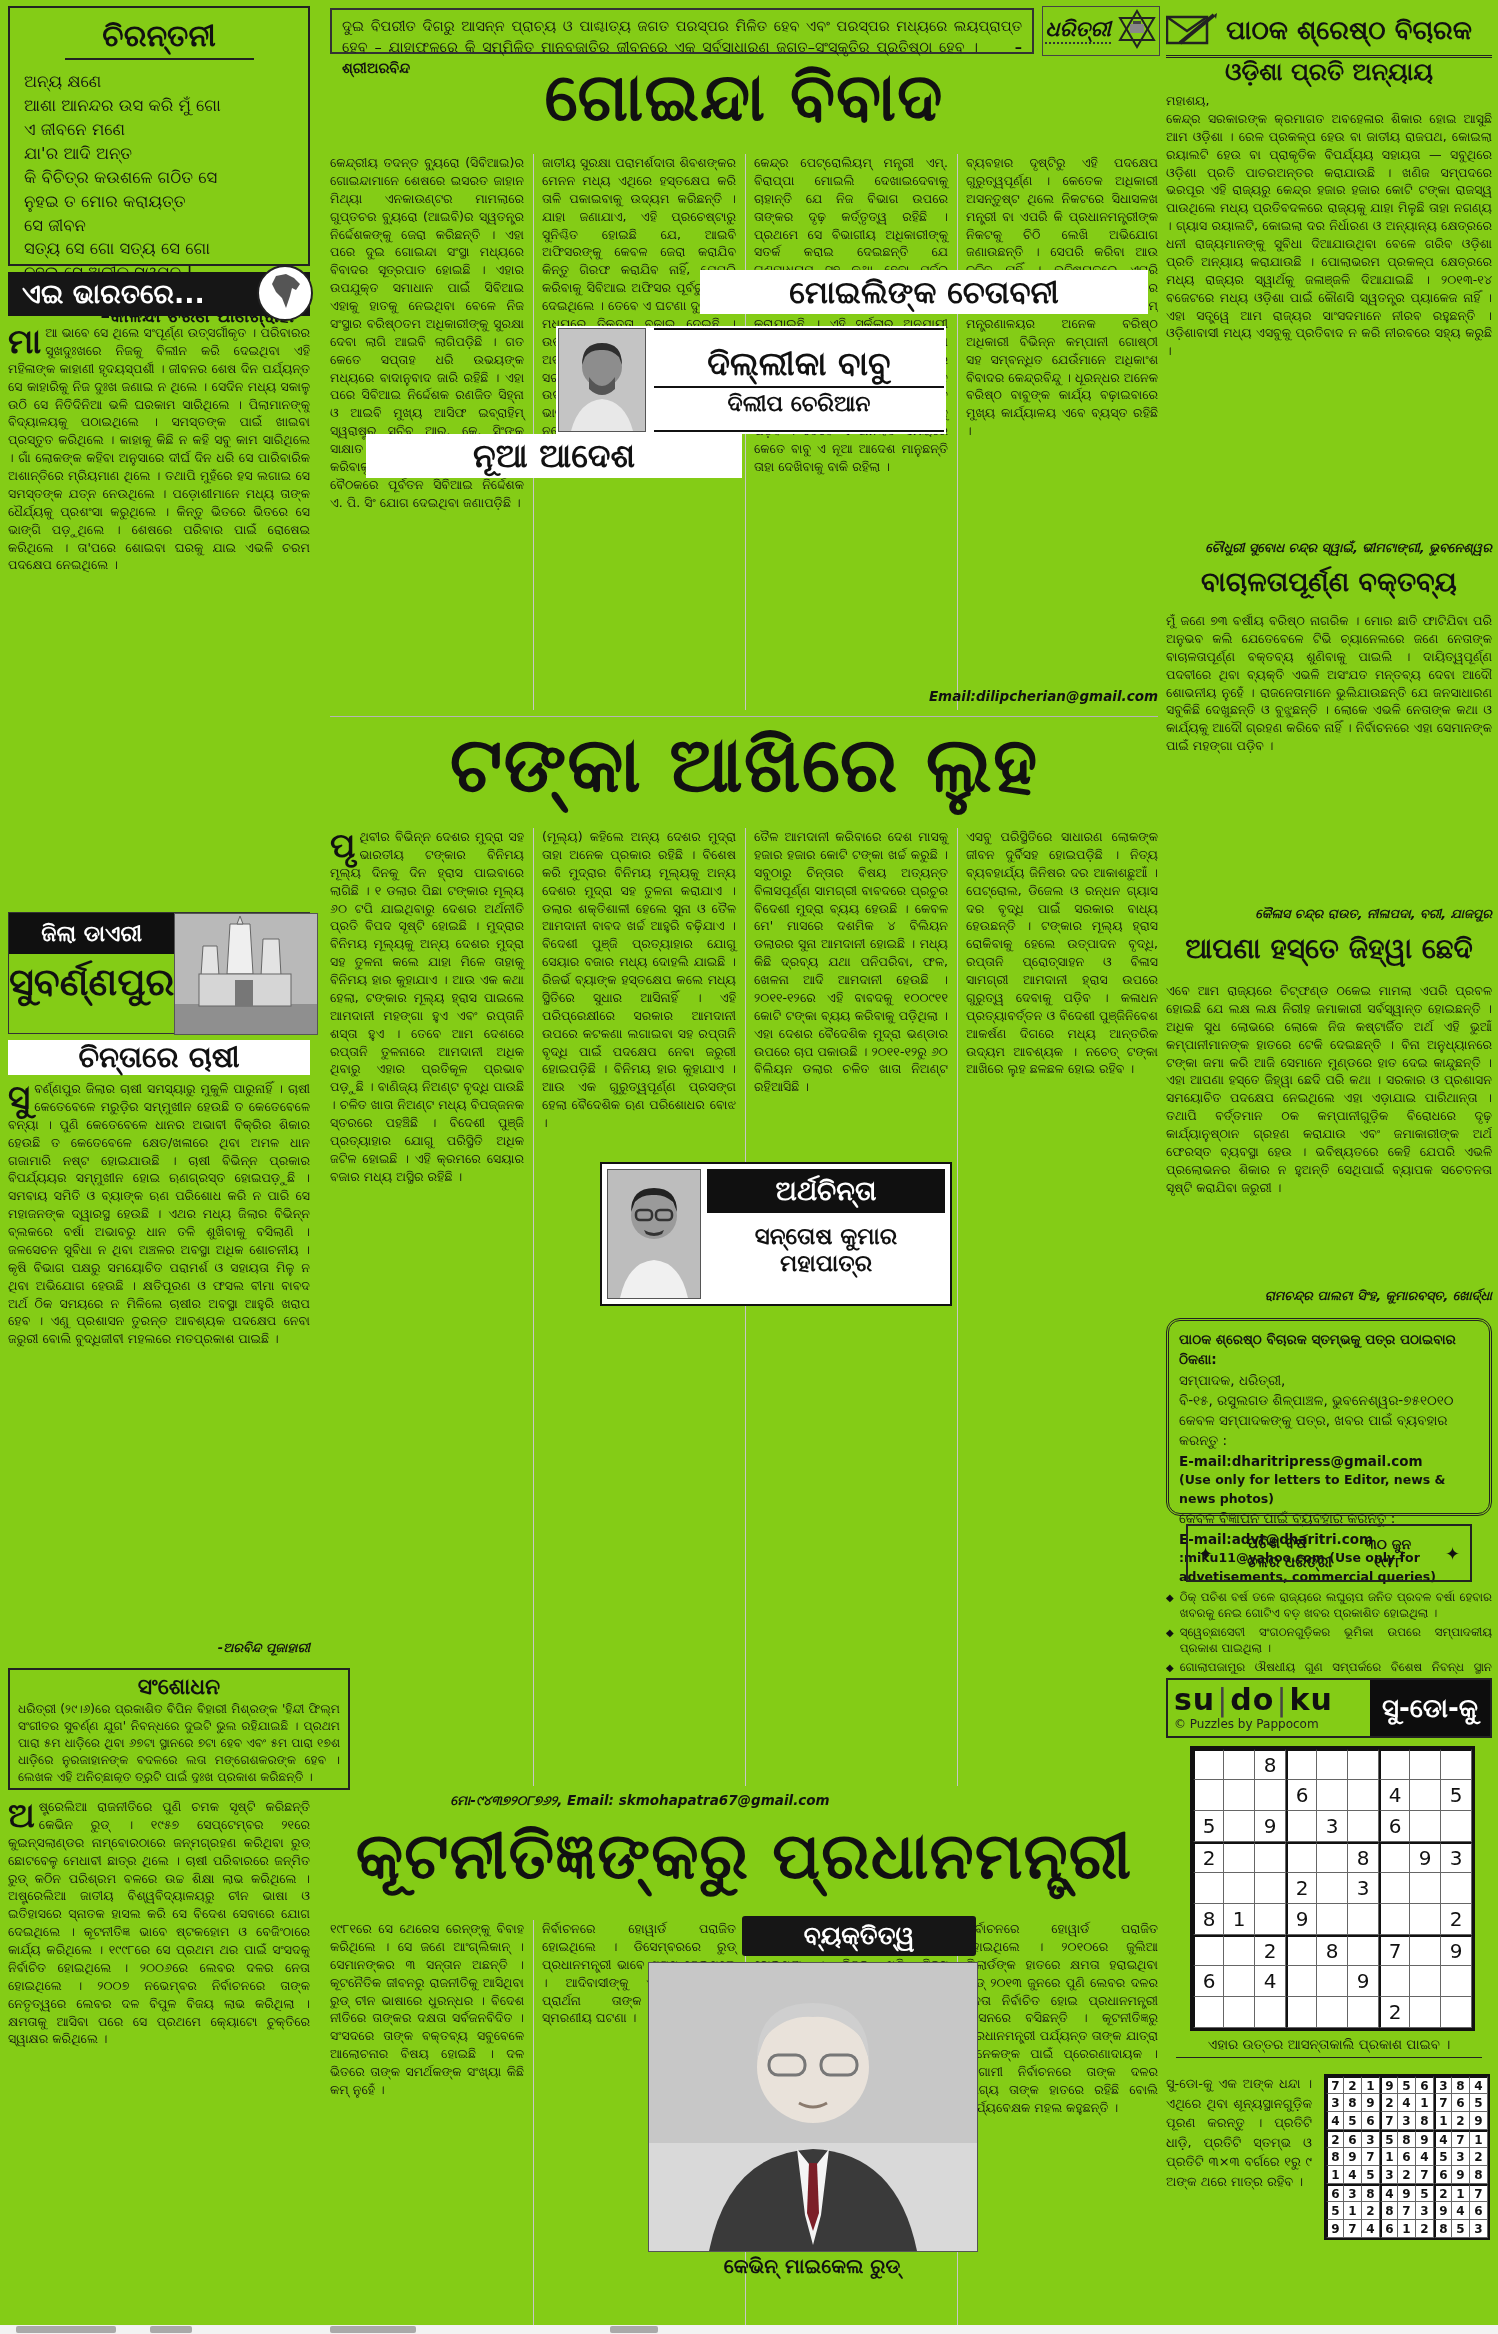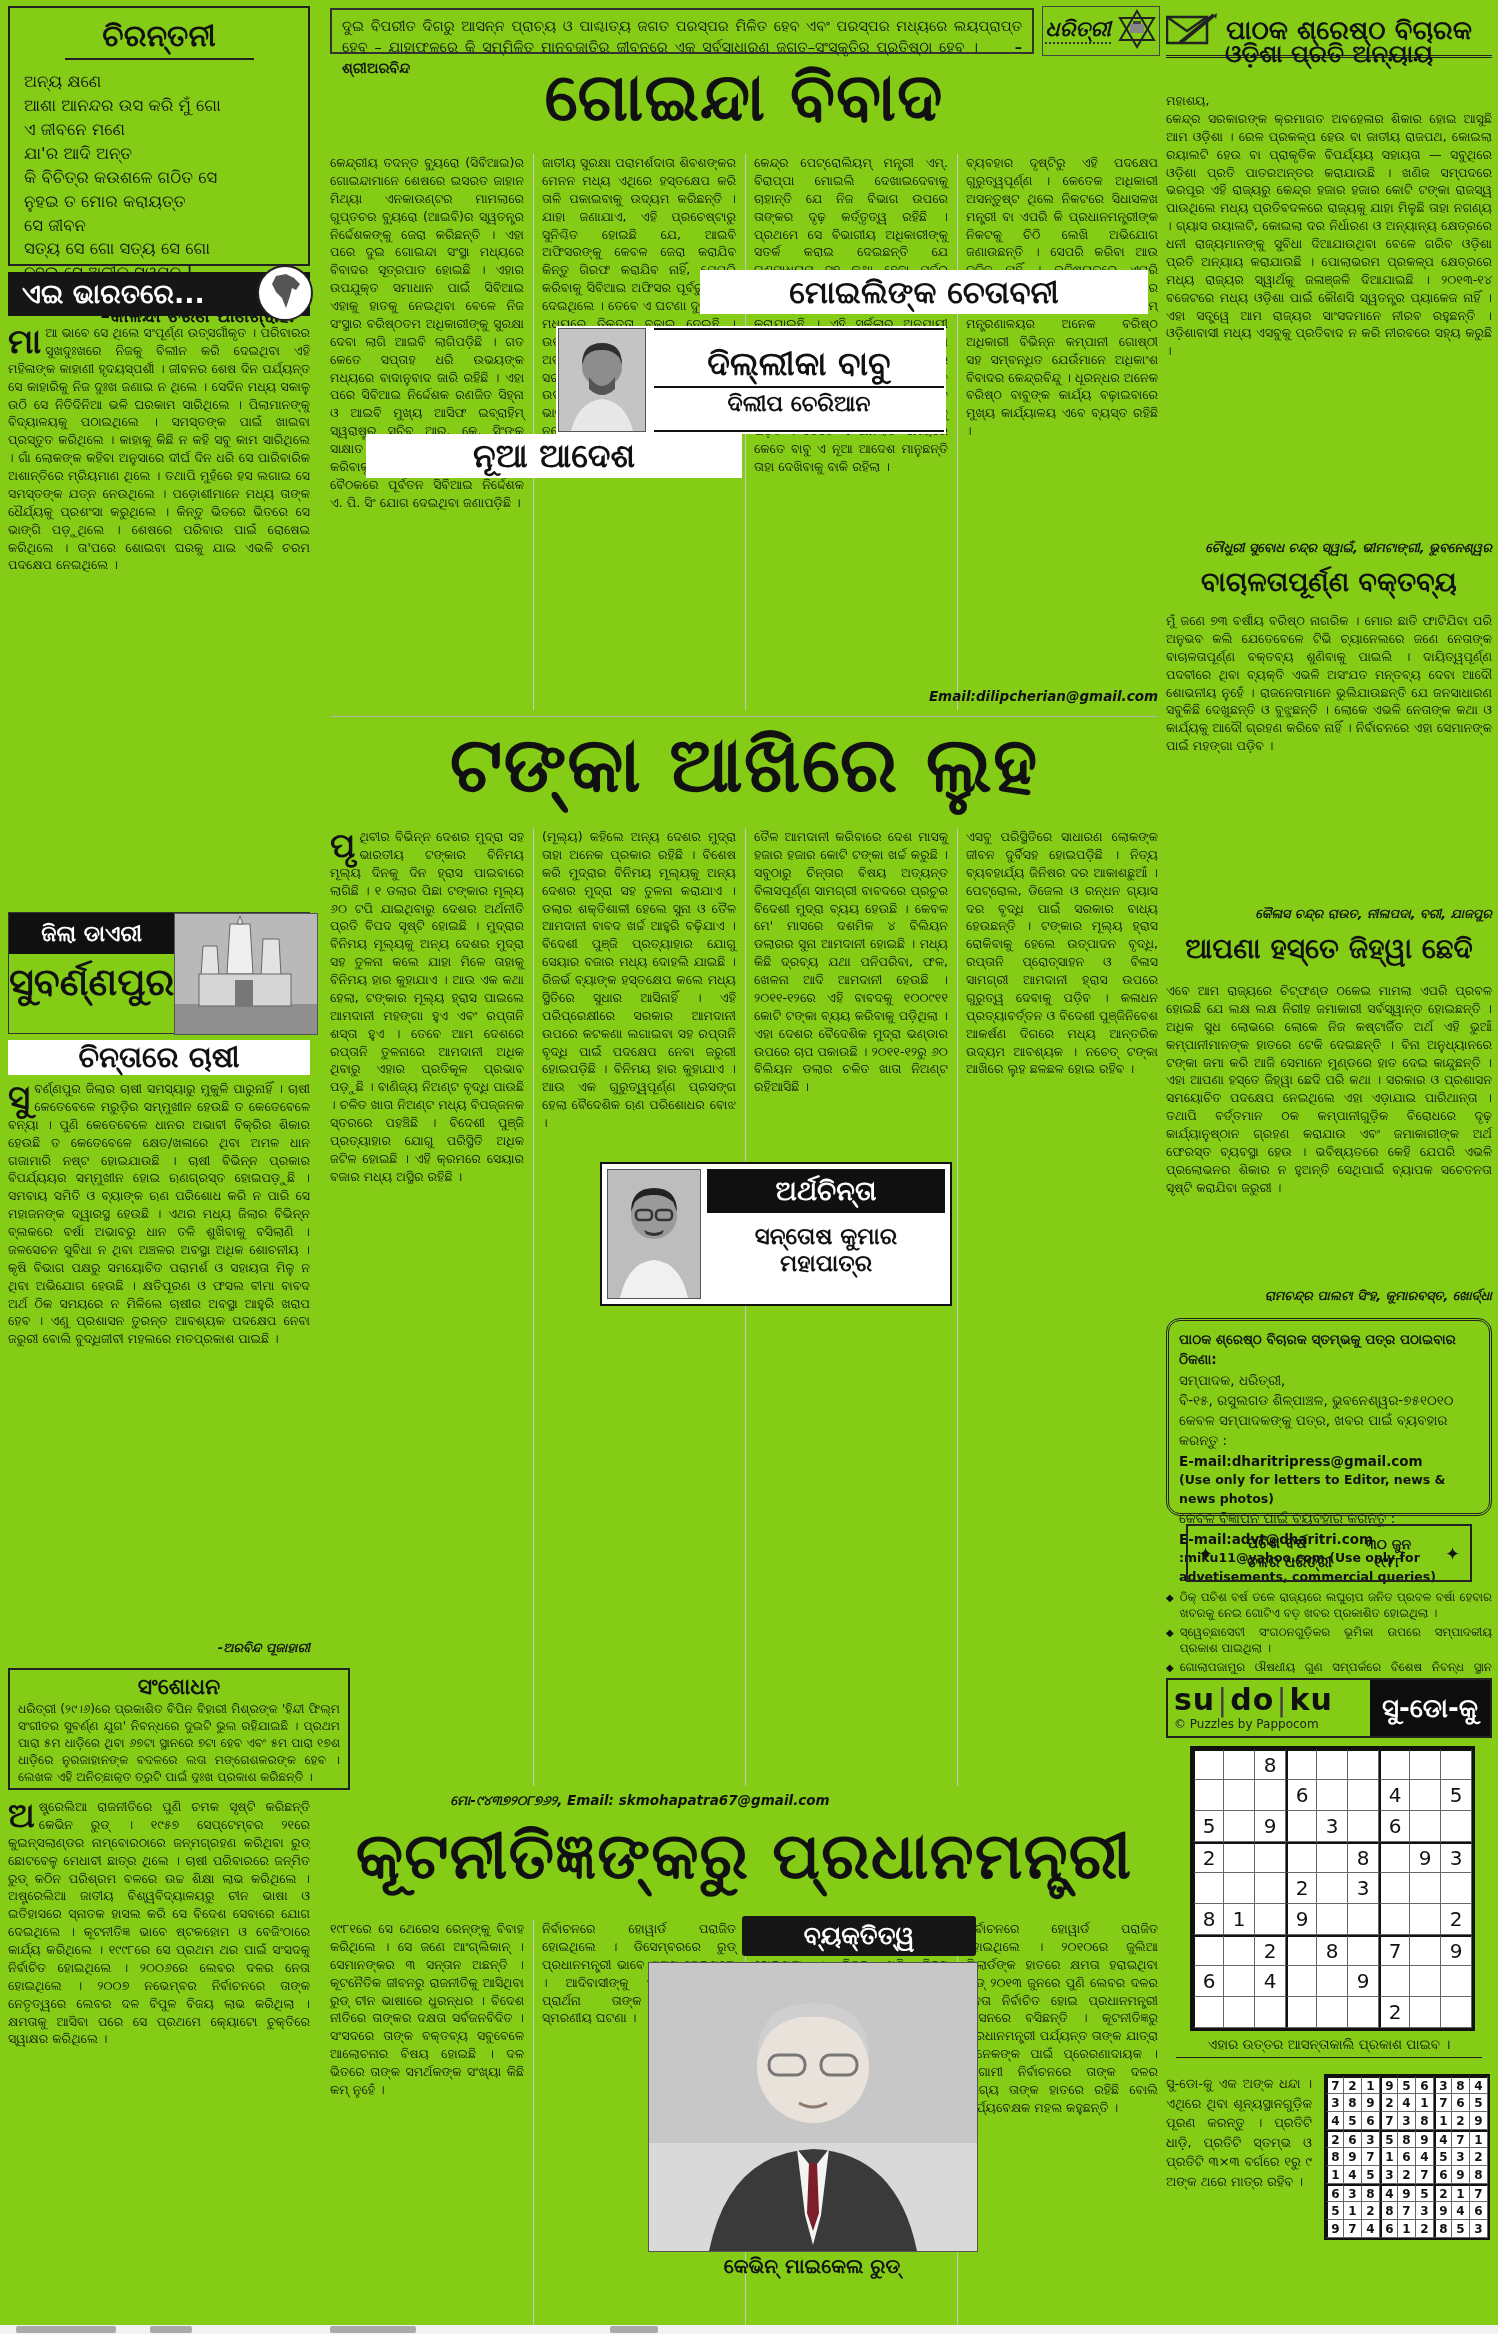--- a/index.html
+++ b/index.html
@@ -123,21 +123,21 @@
       <svg width="52" height="32" viewBox="0 0 52 32">
         <rect x="1" y="4" width="40" height="26" fill="none" stroke="#222" stroke-width="2.5"></rect>
         <polyline points="1,4 21,18 41,4" fill="none" stroke="#222" stroke-width="2.5"></polyline>
         <line x1="14" y1="30" x2="48" y2="2" stroke="#222" stroke-width="4"></line>
         <polygon points="48,2 51,0 50,6" fill="#222"></polygon>
       </svg>
     </span>
     <span class="let-header-text">ପାଠକ ଶ୍ରେଷ୍ଠ ବିଚାରକ</span>
   </div>
 
-  <div class="abs let-title" style="left:1166px;top:40px;width:326px;height:32px;">ଓଡ଼ିଶା ପ୍ରତି ଅନ୍ୟାୟ</div>
+  <div class="abs let-title" style="left:1166px;top:58px;width:326px;height:32px;">ଓଡ଼ିଶା ପ୍ରତି ଅନ୍ୟାୟ</div>
   <div class="abs body-txt just" style="left:1166px;top:92px;width:326px;height:446px;">
     <div>ମହାଶୟ,</div>
     <span>କେନ୍ଦ୍ର ସରକାରଙ୍କ କ୍ରମାଗତ ଅବହେଳାର ଶିକାର ହୋଇ ଆସୁଛି ଆମ ଓଡ଼ିଶା । ରେଳ ପ୍ରକଳ୍ପ ହେଉ ବା ଜାତୀୟ ରାଜପଥ, କୋଇଲା ରୟାଲଟି ହେଉ ବା ପ୍ରାକୃତିକ ବିପର୍ଯ୍ୟୟ ସହାୟତା — ସବୁଥିରେ ଓଡ଼ିଶା ପ୍ରତି ପାତରଅନ୍ତର କରାଯାଉଛି । ଖଣିଜ ସମ୍ପଦରେ ଭରପୂର ଏହି ରାଜ୍ୟରୁ କେନ୍ଦ୍ର ହଜାର ହଜାର କୋଟି ଟଙ୍କା ରାଜସ୍ୱ ପାଉଥିଲେ ମଧ୍ୟ ପ୍ରତିବଦଳରେ ରାଜ୍ୟକୁ ଯାହା ମିଳୁଛି ତାହା ନଗଣ୍ୟ । ଗ୍ୟାସ ରୟାଲଟି, କୋଇଲା ଦର ନିର୍ଧାରଣ ଓ ଅନ୍ୟାନ୍ୟ କ୍ଷେତ୍ରରେ ଧନୀ ରାଜ୍ୟମାନଙ୍କୁ ସୁବିଧା ଦିଆଯାଉଥିବା ବେଳେ ଗରିବ ଓଡ଼ିଶା ପ୍ରତି ଅନ୍ୟାୟ କରାଯାଉଛି । ପୋଲାଭରମ ପ୍ରକଳ୍ପ କ୍ଷେତ୍ରରେ ମଧ୍ୟ ରାଜ୍ୟର ସ୍ୱାର୍ଥକୁ ଜଳାଞ୍ଜଳି ଦିଆଯାଇଛି । ୨୦୧୩-୧୪ ବଜେଟରେ ମଧ୍ୟ ଓଡ଼ିଶା ପାଇଁ କୌଣସି ସ୍ୱତନ୍ତ୍ର ପ୍ୟାକେଜ ନାହିଁ । ଏହା ସତ୍ତ୍ୱେ ଆମ ରାଜ୍ୟର ସାଂସଦମାନେ ନୀରବ ରହୁଛନ୍ତି । ଓଡ଼ିଶାବାସୀ ମଧ୍ୟ ଏସବୁକୁ ପ୍ରତିବାଦ ନ କରି ନୀରବରେ ସହ୍ୟ କରୁଛି ।</span>
   </div>
   <div class="abs let-sig" style="left:1166px;top:540px;width:326px;height:22px;">ଚୌଧୁରୀ ସୁବୋଧ ଚନ୍ଦ୍ର ସ୍ୱାଇଁ, ଭୀମଟାଙ୍ଗୀ, ଭୁବନେଶ୍ୱର</div>
 
   <div class="abs let-title" style="left:1166px;top:566px;width:326px;height:40px;font-size:27px;">ବାଚାଳତାପୂର୍ଣ୍ଣ ବକ୍ତବ୍ୟ</div>
   <div class="abs body-txt just" style="left:1166px;top:612px;width:326px;height:292px;">ମୁଁ ଜଣେ ୭୩ ବର୍ଷୀୟ ବରିଷ୍ଠ ନାଗରିକ । ମୋର ଛାତି ଫାଟିଯିବା ପରି ଅନୁଭବ କଲି ଯେତେବେଳେ ଟିଭି ଚ୍ୟାନେଲରେ ଜଣେ ନେତାଙ୍କ ବାଚାଳତାପୂର୍ଣ୍ଣ ବକ୍ତବ୍ୟ ଶୁଣିବାକୁ ପାଇଲି । ଦାୟିତ୍ୱପୂର୍ଣ୍ଣ ପଦବୀରେ ଥିବା ବ୍ୟକ୍ତି ଏଭଳି ଅସଂଯତ ମନ୍ତବ୍ୟ ଦେବା ଆଦୌ ଶୋଭନୀୟ ନୁହେଁ । ରାଜନେତାମାନେ ଭୁଲିଯାଉଛନ୍ତି ଯେ ଜନସାଧାରଣ ସବୁକିଛି ଦେଖୁଛନ୍ତି ଓ ବୁଝୁଛନ୍ତି । ଲୋକେ ଏଭଳି ନେତାଙ୍କ କଥା ଓ କାର୍ଯ୍ୟକୁ ଆଦୌ ଗ୍ରହଣ କରିବେ ନାହିଁ । ନିର୍ବାଚନରେ ଏହା ସେମାନଙ୍କ ପାଇଁ ମହଙ୍ଗା ପଡ଼ିବ ।</div>
   <div class="abs let-sig" style="left:1166px;top:906px;width:326px;height:22px;">କୈଳାସ ଚନ୍ଦ୍ର ରାଉତ, ନୀଳାପଦା, ବରୀ, ଯାଜପୁର</div>
 

